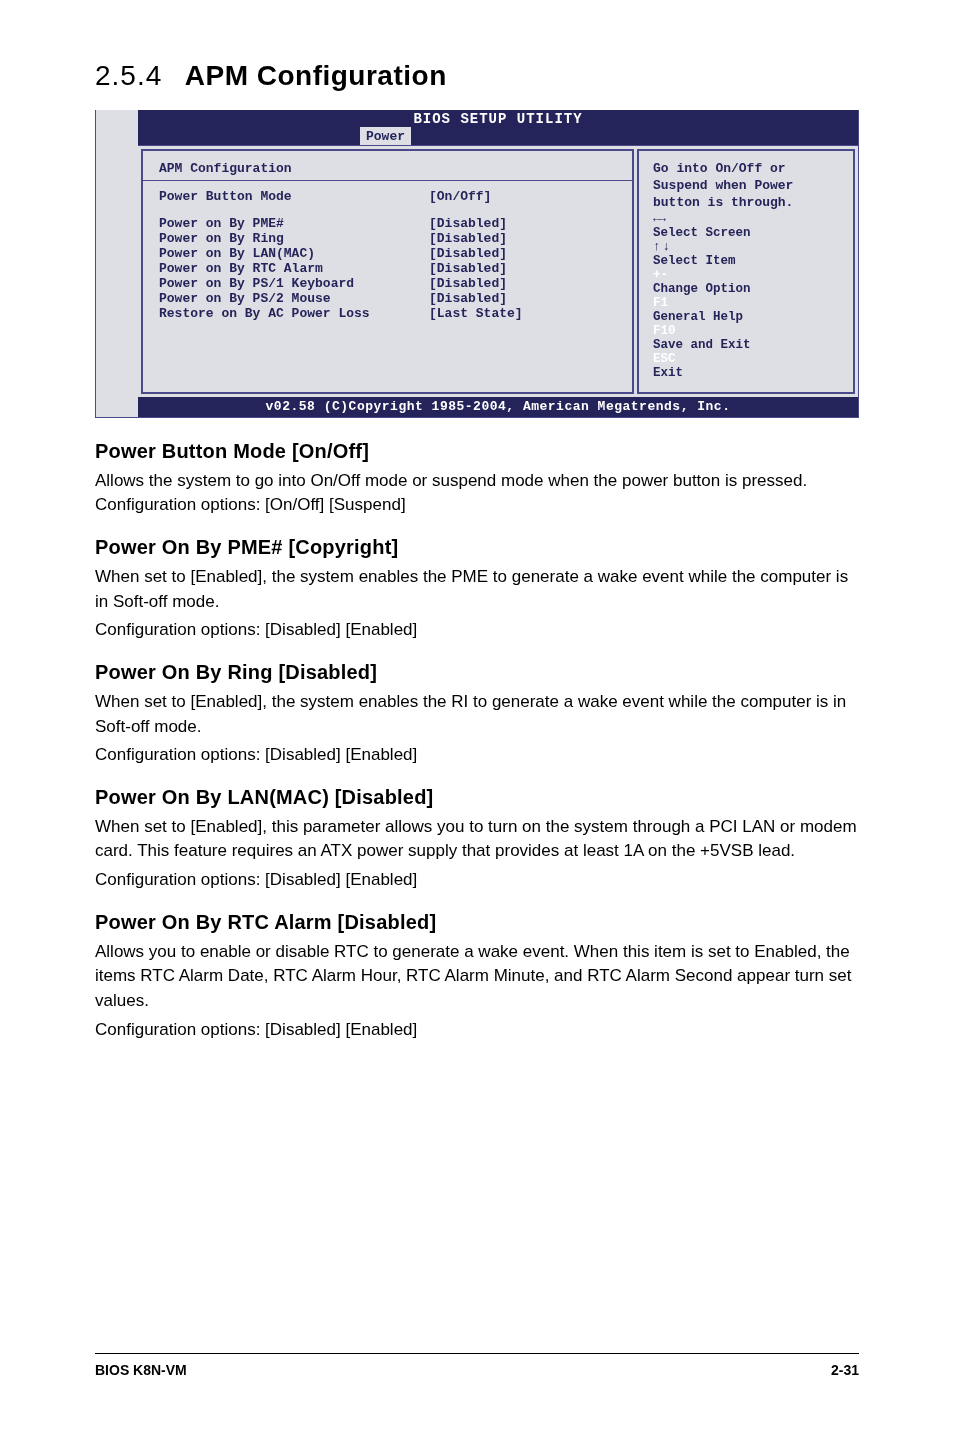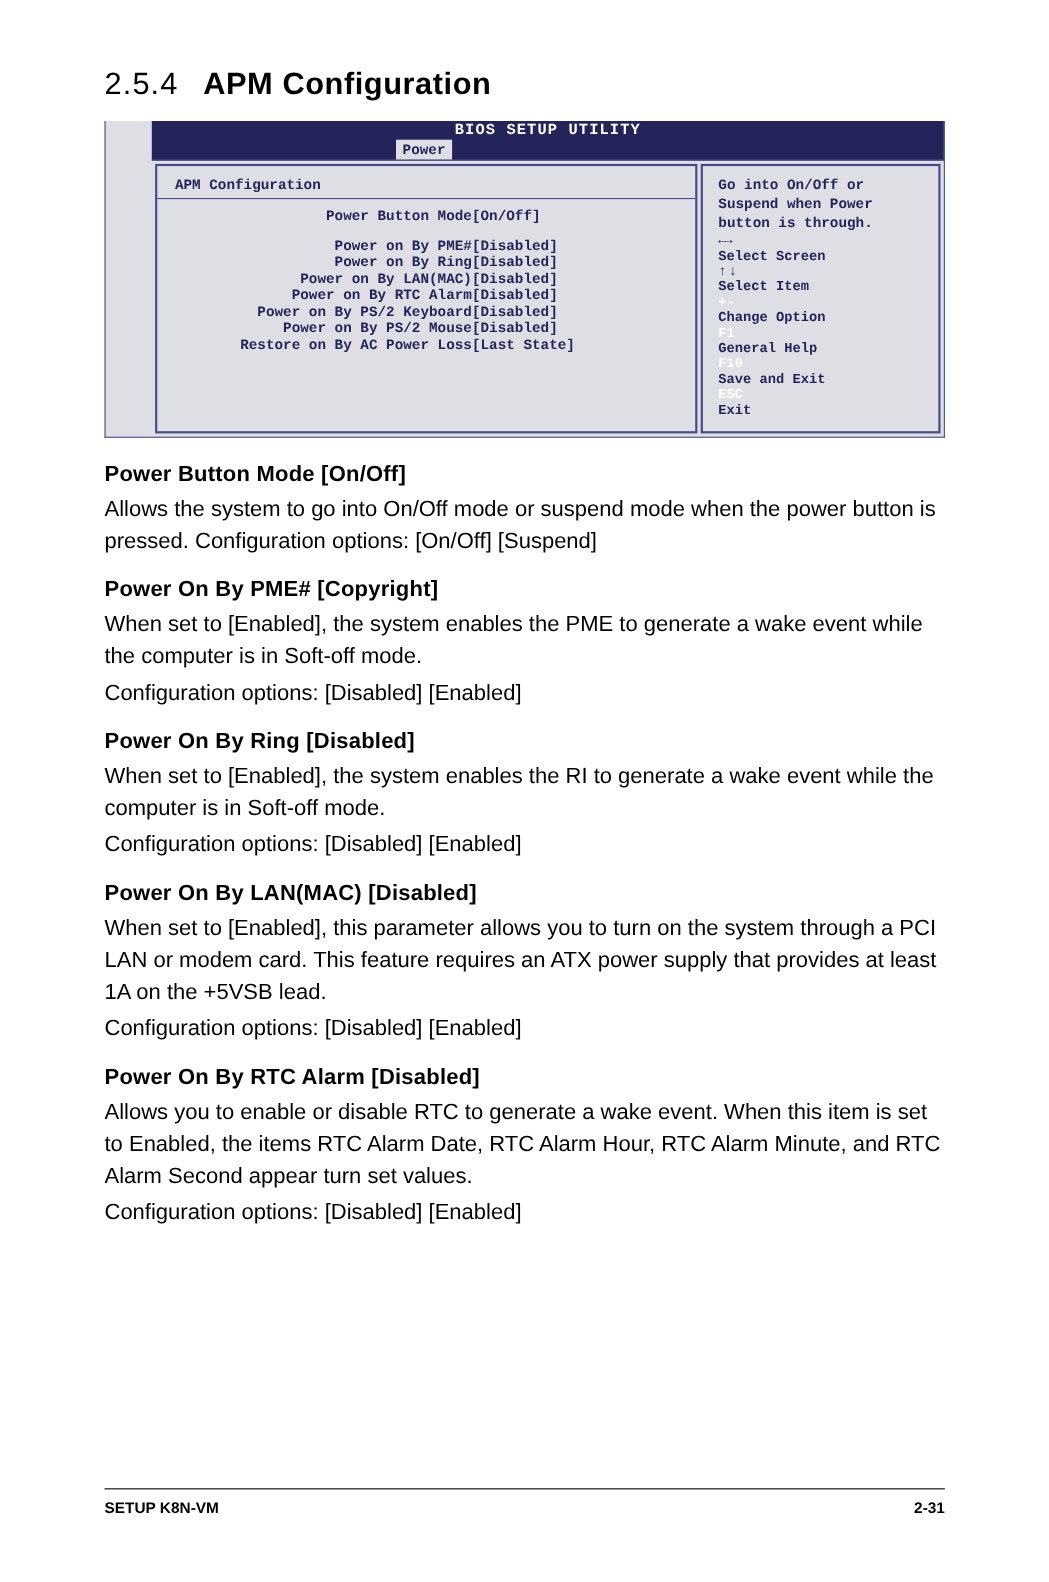--- a/index.html
+++ b/index.html
@@ -62,21 +62,21 @@
     color: #25245a;
     font-size: 13px;
     font-weight: bold;
   }
   .bios-left .panel-title { margin-bottom: 4px; }
   .bios-left hr {
     border: none;
     border-top: 1px solid #4a4a8a;
     margin: 0 -16px 8px -16px;
   }
-  .bios-row { display: flex; text-align: right; }
+  .bios-row { display: flex; }
   .bios-row .lbl { width: 270px; }
   .bios-spacer { height: 12px; }
   .bios-right {
     width: 218px;
     border: 2px solid #4a4a8a;
     margin: 3px 3px 3px 0;
     padding: 10px 12px 12px 14px;
     font-family: "Courier New", monospace;
     font-weight: bold;
     font-size: 13px;
@@ -94,21 +94,21 @@
     color: #fff;
     text-align: center;
     font-family: "Courier New", monospace;
     font-weight: bold;
     font-size: 13px;
     padding: 2px 0 3px 0;
     letter-spacing: 0.5px;
   }
 
   .subhead { font-size: 20px; font-weight: bold; margin-top: 18px; margin-bottom: 6px; letter-spacing: 0.2px; }
-  .body-text { font-size: 20px; line-height: 1.45; margin-bottom: 4px; }
+  .body-text { font-size: 17px; line-height: 1.45; margin-bottom: 4px; }
 
   .footer {
     position: absolute;
     bottom: 60px;
     left: 95px;
     right: 95px;
     border-top: 1px solid #000;
     padding-top: 8px;
     display: flex;
     justify-content: space-between;
@@ -150,21 +150,21 @@
       </div>
       <div class="bios-row">
         <span class="lbl">Power on By LAN(MAC)</span>
         <span>[Disabled]</span>
       </div>
       <div class="bios-row">
         <span class="lbl">Power on By RTC Alarm</span>
         <span>[Disabled]</span>
       </div>
       <div class="bios-row">
-        <span class="lbl">Power on By PS/2 Keyboard</span>
+        <span class="lbl">Power on By PS/1 Keyboard</span>
         <span>[Disabled]</span>
       </div>
       <div class="bios-row">
         <span class="lbl">Power on By PS/2 Mouse</span>
         <span>[Disabled]</span>
       </div>
       <div class="bios-row">
         <span class="lbl">Restore on By AC Power Loss</span>
         <span>[Last State]</span>
       </div>
@@ -196,20 +196,21 @@
           <span class="legend-key"><span class="white">F10</span></span>
           <span>Save and Exit</span>
         </div>
         <div class="legend-row">
           <span class="legend-key"><span class="white">ESC</span></span>
           <span>Exit</span>
         </div>
       </div>
     </div>
   </div>
+  <div class="bios-footer">v02.58 (C)Copyright 1985-2004, American Megatrends, Inc.</div>
 </div>
 
 <div class="subhead">Power Button Mode [On/Off]</div>
 <div class="body-text">Allows the system to go into On/Off mode or suspend mode when the power  button is pressed. Configuration options: [On/Off] [Suspend]</div>
 
 <div class="subhead">Power On By PME# [Copyright]</div>
 <div class="body-text">When set to [Enabled], the system enables the PME to generate a wake event while the computer is in Soft-off mode.</div>
 <div class="body-text">Configuration options: [Disabled] [Enabled]</div>
 
 <div class="subhead">Power On By Ring [Disabled]</div>
@@ -218,15 +219,15 @@
 
 <div class="subhead">Power On By LAN(MAC) [Disabled]</div>
 <div class="body-text">When set to [Enabled], this parameter allows you to turn on the system through a PCI LAN or modem card. This feature requires an ATX power supply that provides at least 1A on the +5VSB lead.</div>
 <div class="body-text">Configuration options: [Disabled] [Enabled]</div>
 
 <div class="subhead">Power On By RTC Alarm [Disabled]</div>
 <div class="body-text">Allows you to enable or disable RTC to generate a wake event. When this item is set to Enabled, the items RTC Alarm Date, RTC Alarm Hour, RTC Alarm Minute, and RTC Alarm Second appear turn set values.</div>
 <div class="body-text">Configuration options: [Disabled] [Enabled]</div>
 
 <div class="footer">
-  <span>SETUP K8N-VM</span>
+  <span>BIOS K8N-VM</span>
   <span>2-31</span>
 </div>
 
 </body></html>

